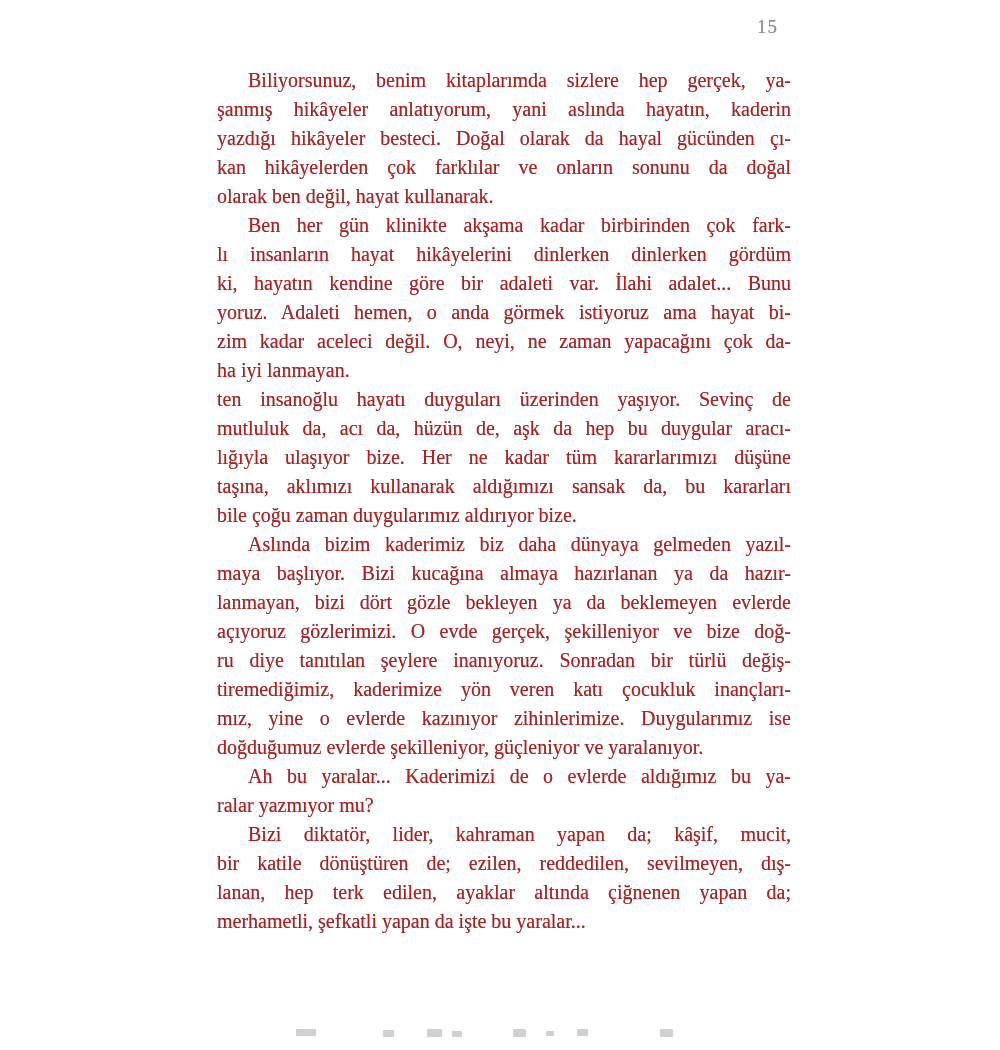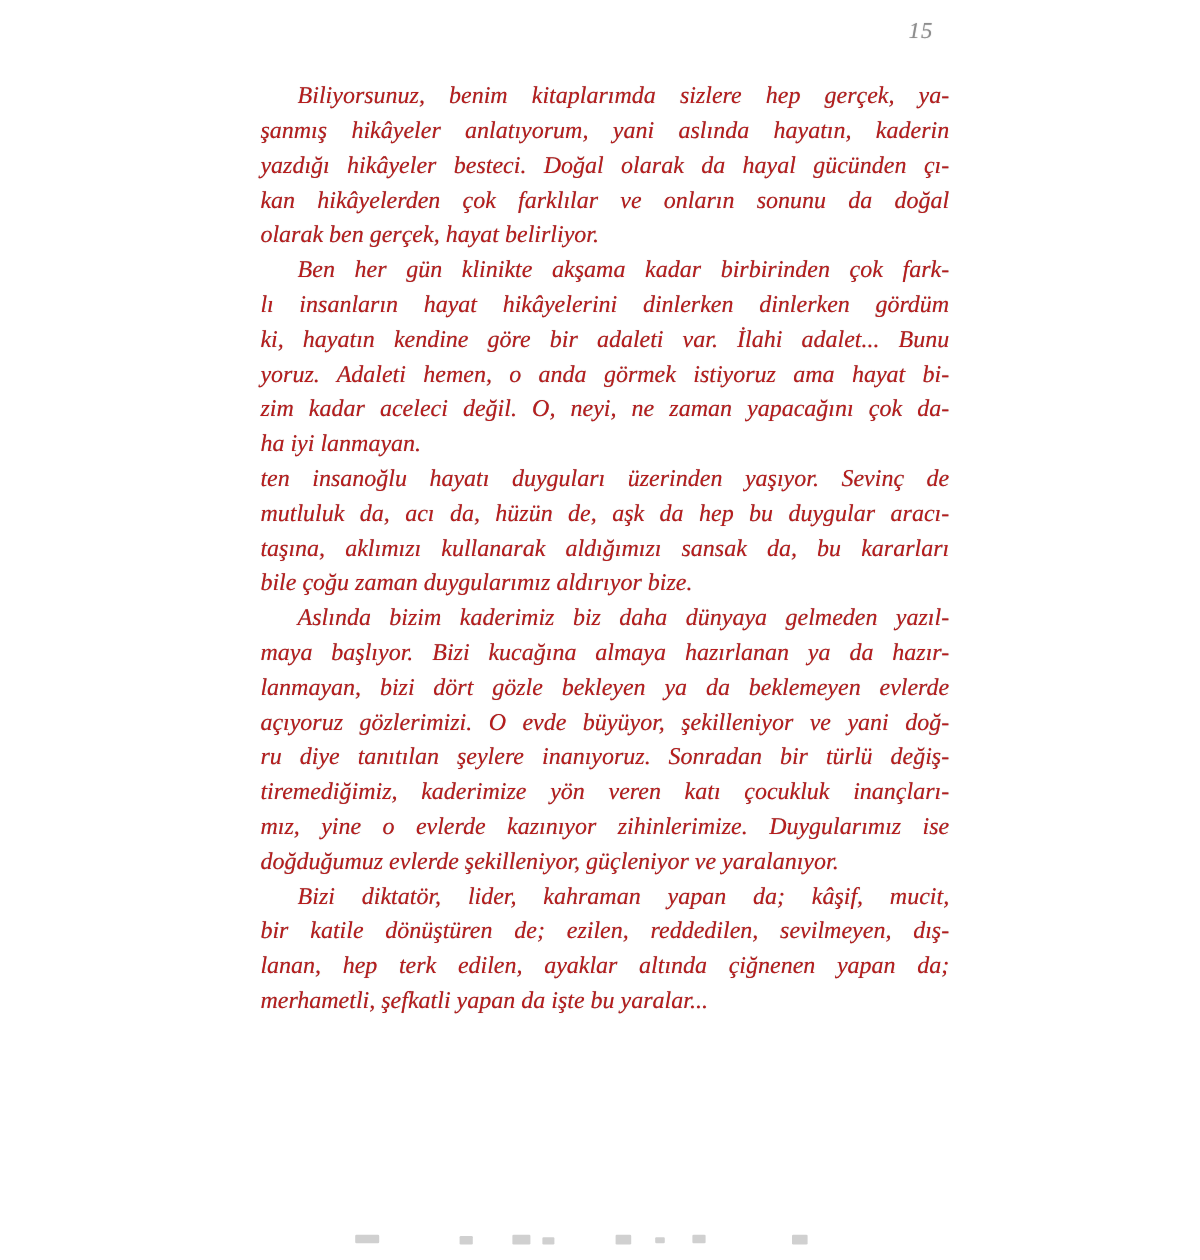--- a/index.html
+++ b/index.html
@@ -7,21 +7,20 @@
     padding: 0;
     background: #ffffff;
   }
   .sheet {
     position: relative;
     width: 820px;
     height: 1050px;
     background: #ffffff;
     overflow: hidden;
     font-family: "Liberation Serif", "DejaVu Serif", serif;
-    font-style: italic;
   }
   .page-number {
     position: absolute;
     left: 757px;
     top: 16px;
     width: 30px;
     font-size: 19px;
     letter-spacing: 1px;
     color: #8d8d8d;
     text-shadow: 0 0 1px #bdbdbd;
@@ -67,45 +66,50 @@
 
 <div class="sheet">
   <div class="page-number">15</div>
 
   <main class="text-block" id="text-block">
       <div class="paragraph">
         <div class="line first">Biliyorsunuz, benim kitaplarımda sizlere hep gerçek, ya-</div>
         <div class="line">şanmış hikâyeler anlatıyorum, yani aslında hayatın, kaderin</div>
         <div class="line">yazdığı hikâyeler besteci. Doğal olarak da hayal gücünden çı-</div>
         <div class="line">kan hikâyelerden çok farklılar ve onların sonunu da doğal</div>
-        <div class="line last">olarak ben gerçek, hayat belirliyor.</div>
+        <div class="line last">olarak ben değil, hayat kullanarak.</div>
       </div>
       <div class="paragraph">
         <div class="line first">Ben her gün klinikte akşama kadar birbirinden çok fark-</div>
         <div class="line">lı insanların hayat hikâyelerini dinlerken dinlerken gördüm</div>
         <div class="line">ki, hayatın kendine göre bir adaleti var. İlahi adalet... Bunu</div>
         <div class="line">yoruz. Adaleti hemen, o anda görmek istiyoruz ama hayat bi-</div>
         <div class="line">zim kadar aceleci değil. O, neyi, ne zaman yapacağını çok da-</div>
         <div class="line last">ha iyi lanmayan.</div>
       </div>
       <div class="paragraph">
         <div class="line">ten insanoğlu hayatı duyguları üzerinden yaşıyor. Sevinç de</div>
         <div class="line">mutluluk da, acı da, hüzün de, aşk da hep bu duygular aracı-</div>
+        <div class="line">lığıyla ulaşıyor bize. Her ne kadar tüm kararlarımızı düşüne</div>
         <div class="line">taşına, aklımızı kullanarak aldığımızı sansak da, bu kararları</div>
         <div class="line last">bile çoğu zaman duygularımız aldırıyor bize.</div>
       </div>
       <div class="paragraph">
         <div class="line first">Aslında bizim kaderimiz biz daha dünyaya gelmeden yazıl-</div>
         <div class="line">maya başlıyor. Bizi kucağına almaya hazırlanan ya da hazır-</div>
         <div class="line">lanmayan, bizi dört gözle bekleyen ya da beklemeyen evlerde</div>
-        <div class="line">açıyoruz gözlerimizi. O evde büyüyor, şekilleniyor ve yani doğ-</div>
+        <div class="line">açıyoruz gözlerimizi. O evde gerçek, şekilleniyor ve bize doğ-</div>
         <div class="line">ru diye tanıtılan şeylere inanıyoruz. Sonradan bir türlü değiş-</div>
         <div class="line">tiremediğimiz, kaderimize yön veren katı çocukluk inançları-</div>
         <div class="line">mız, yine o evlerde kazınıyor zihinlerimize. Duygularımız ise</div>
         <div class="line last">doğduğumuz evlerde şekilleniyor, güçleniyor ve yaralanıyor.</div>
+      </div>
+      <div class="paragraph">
+        <div class="line first">Ah bu yaralar... Kaderimizi de o evlerde aldığımız bu ya-</div>
+        <div class="line last">ralar yazmıyor mu?</div>
       </div>
       <div class="paragraph">
         <div class="line first">Bizi diktatör, lider, kahraman yapan da; kâşif, mucit,</div>
         <div class="line">bir katile dönüştüren de; ezilen, reddedilen, sevilmeyen, dış-</div>
         <div class="line">lanan, hep terk edilen, ayaklar altında çiğnenen yapan da;</div>
         <div class="line last">merhametli, şefkatli yapan da işte bu yaralar...</div>
       </div>
     </main>
 
   <div>

